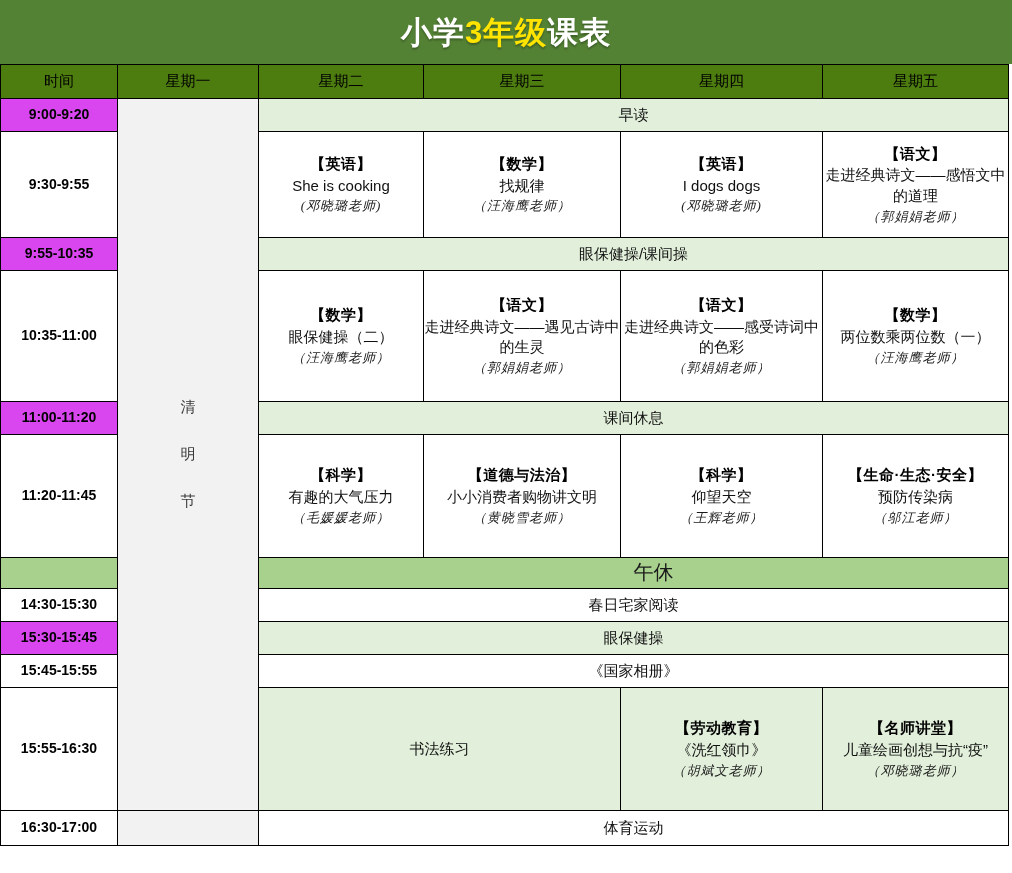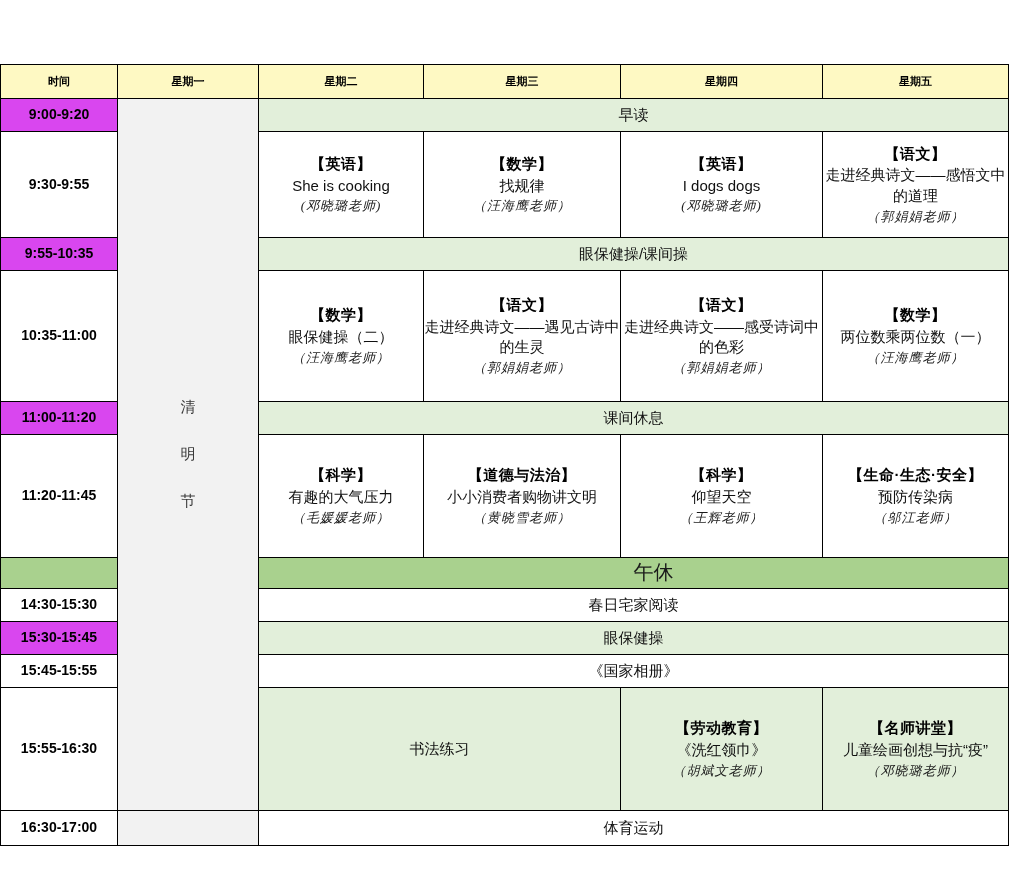--- a/index.html
+++ b/index.html
@@ -68,24 +68,24 @@
   
   col.c-time { width: 117px; }
   col.c-mon  { width: 141px; }
   col.c-tue  { width: 165px; }
   col.c-wed  { width: 197px; }
   col.c-thu  { width: 202px; }
   col.c-fri  { width: 186px; }
 
   
   tr.head td {
-    background: #fef9c3;
+    background: #4d7c0f;
     height: 33px;
-    font-size: 11px;
-    font-weight: bold;
+    font-size: 15px;
+    font-weight: normal;
     color: #000000;
   }
 
   
   td.time {
     font-size: 15px;
     font-weight: bold;
     color: #000000;
     background: #ffffff;
   }
@@ -144,20 +144,23 @@
   .plain {
     font-size: 15px;
     color: #101010;
   }
 </style>
 </head>
 <body>
 
 <div class="sheet">
 
+  <div class="title-bar">
+    <div class="title-text"><span class="title-white">小学</span><span class="title-yellow">3年级</span><span class="title-white">课表</span></div>
+  </div>
 
   <table class="schedule">
     <colgroup>
       <col class="c-time">
         <col class="c-mon">
         <col class="c-tue">
         <col class="c-wed">
         <col class="c-thu">
         <col class="c-fri">
     </colgroup>

